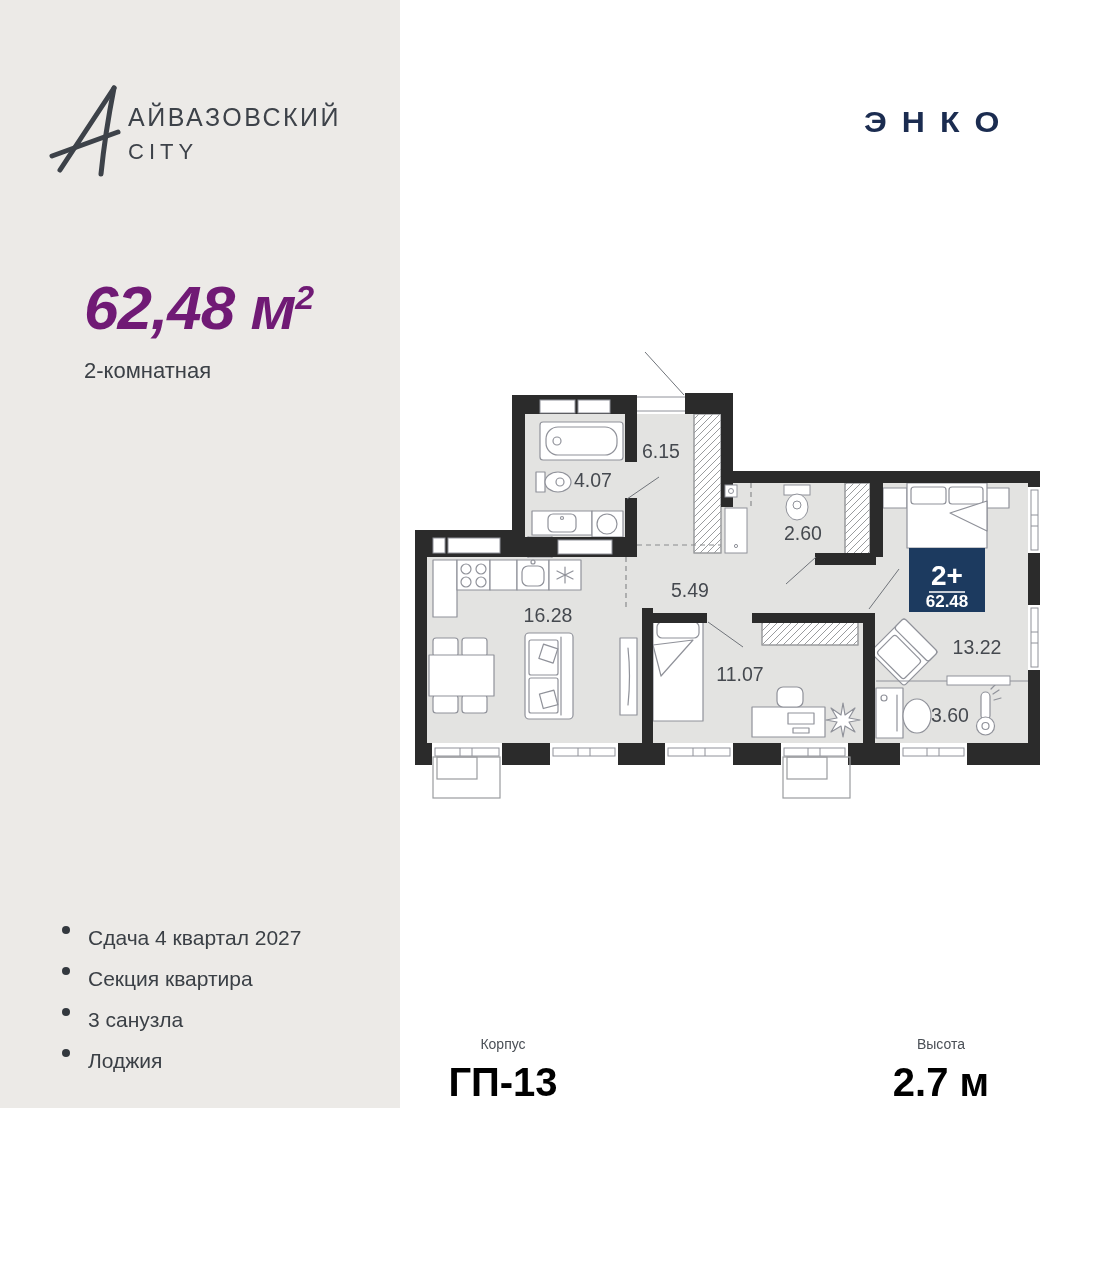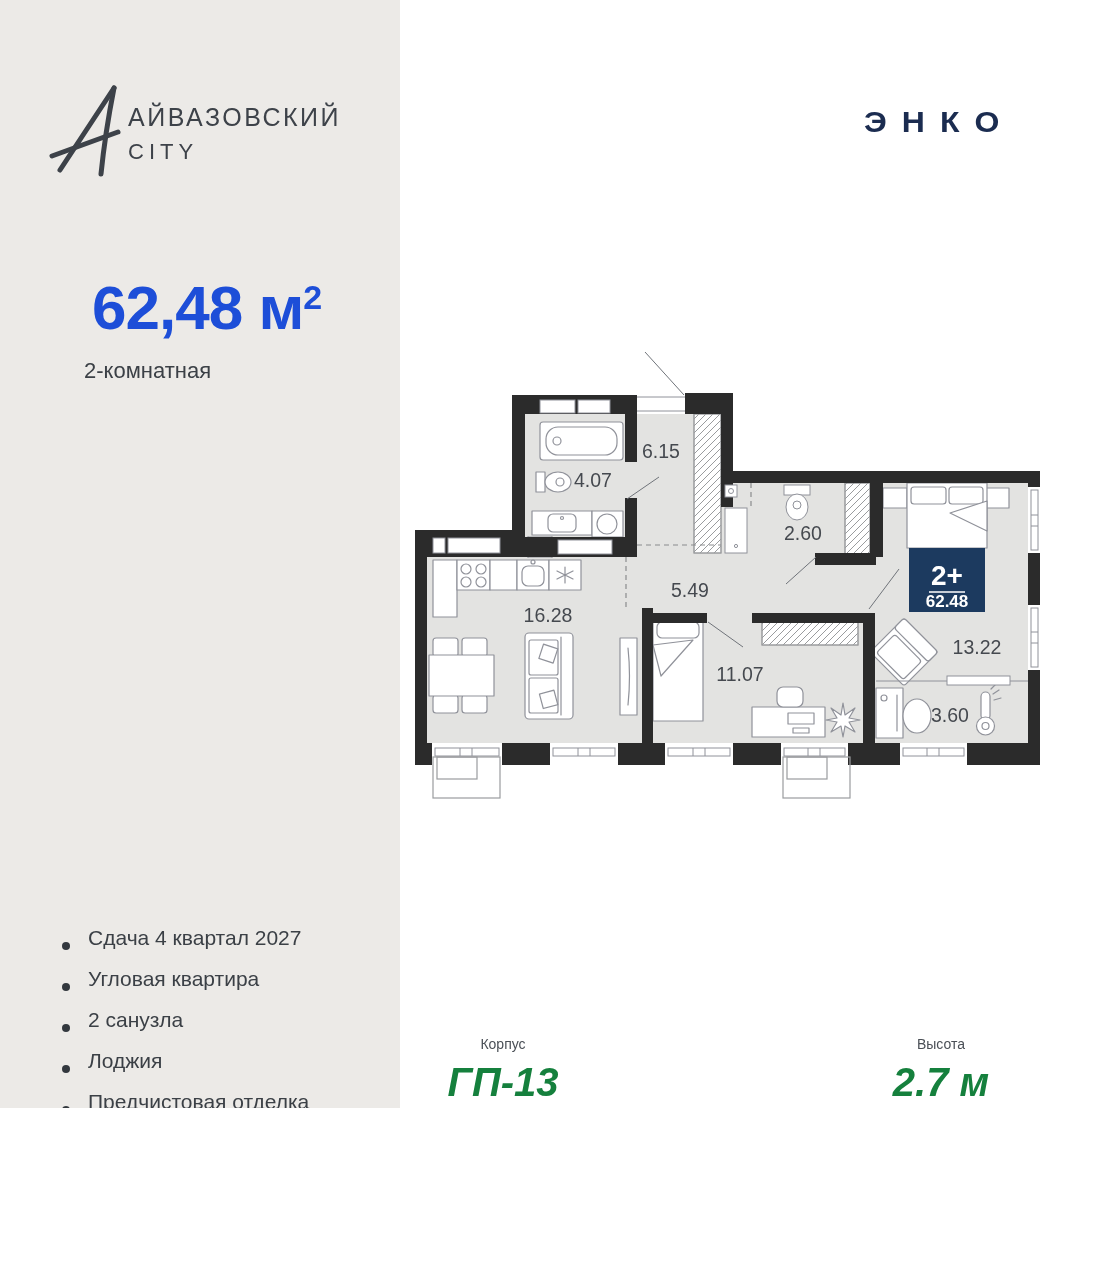--- a/index.html
+++ b/index.html
@@ -9,39 +9,39 @@
   
   .sidebar { position:absolute; left:0; top:0; width:400px; height:1280px; background:#ECEAE7; }
 
   
   .logo-wrap { position:absolute; left:48px; top:82px; width:320px; height:95px; }
   .logo-a { position:absolute; left:0; top:0; }
   .logo-line1 { position:absolute; left:80px; top:21px; font-size:25px; font-weight:500; letter-spacing:2.5px; color:#3D4249; }
   .logo-line2 { position:absolute; left:80px; top:57px; font-size:22px; font-weight:500; letter-spacing:5px; color:#3D4249; }
 
   
-  .area-title { position:absolute; left:92px; top:272px; font-size:62px; font-weight:700; letter-spacing:-1px; color:#1d4ed8; white-space:nowrap; }
+  .area-title { position:absolute; left:84px; top:272px; font-size:62px; font-weight:700; letter-spacing:-1px; color:#701a75; white-space:nowrap;font-style:italic; }
   .area-title sup { font-size:34px; vertical-align:20px; font-weight:700; }
   .rooms-title { position:absolute; left:84px; top:358px; font-size:22px; font-weight:500; color:#3B4046; }
 
   
   .features { position:absolute; left:62px; top:926px; list-style:none; }
-  .features li { display:flex; align-items:flex-end; margin-bottom:17px; font-size:21px; font-weight:500; color:#3B4046; }
+  .features li { display:flex; align-items:flex-start; margin-bottom:17px; font-size:21px; font-weight:500; color:#3B4046; }
   .features li .dot { width:8px; height:8px; border-radius:50%; background:#33383E; margin-right:18px; flex:0 0 auto; }
 
   
   .developer { position:absolute; left:864px; top:104px; font-size:32px; font-weight:700; letter-spacing:15px; color:#1B2C50; transform:scaleY(0.92); }
 
   
   .plan { position:absolute; left:405px; top:340px; }
 
   
   .detail { position:absolute; width:190px; text-align:center; top:1036px; }
   .detail .d-label { font-size:14px; color:#4A4F56; margin-bottom:8px; }
-  .detail .d-value { font-size:40px; font-weight:600; color:#15803d; white-space:nowrap;font-style:italic; }
+  .detail .d-value { font-size:40px; font-weight:600; color:#000000; white-space:nowrap; }
   .detail.d0 { left:408px; } .detail.d1 { left:551px; } .detail.d2 { left:688px; } .detail.d3 { left:846px; }
 
   
   .watermark { position:absolute; left:974px; top:1198px; width:135px; height:82px; }
   .watermark .wm-cloud { position:absolute; left:28px; top:0; }
   .wm-text { position:absolute; left:6px; top:44px; white-space:nowrap; }
   .wm-ads { font-family:"Liberation Mono", monospace; font-size:27px; font-weight:700; color:#E49A33; }
   .wm-factory { font-family:"Liberation Serif", serif; font-size:29px; font-weight:700; color:#32373D; }
   .wm-underline { position:absolute; left:6px; top:78px; width:126px; height:2px; background:#E49A33; }
 </style>
@@ -67,33 +67,29 @@
   <div class="area-title"><span>62,48</span>&nbsp;<span>м</span><sup>2</sup></div>
   <div class="rooms-title">2-комнатная</div>
 
   <ul class="features">
     <li>
         <span class="dot"></span>
         <span>Сдача 4 квартал 2027</span>
       </li>
     <li>
         <span class="dot"></span>
-        <span>Угловая квартира</span>
+        <span>Секция квартира</span>
       </li>
     <li>
         <span class="dot"></span>
-        <span>2 санузла</span>
+        <span>3 санузла</span>
       </li>
     <li>
         <span class="dot"></span>
         <span>Лоджия</span>
-      </li>
-    <li>
-        <span class="dot"></span>
-        <span>Предчистовая отделка</span>
       </li>
   </ul>
 
   <div class="developer">ЭНКО</div>
 
   <svg class="plan" width="650" height="470" viewBox="405 340 650 470">
     <defs>
       <pattern id="hz" width="7" height="7" patternUnits="userSpaceOnUse">
         <path d="M0,7 L7,0" stroke="#9A9C9E" stroke-width="1" fill="none"></path>
       </pattern>

